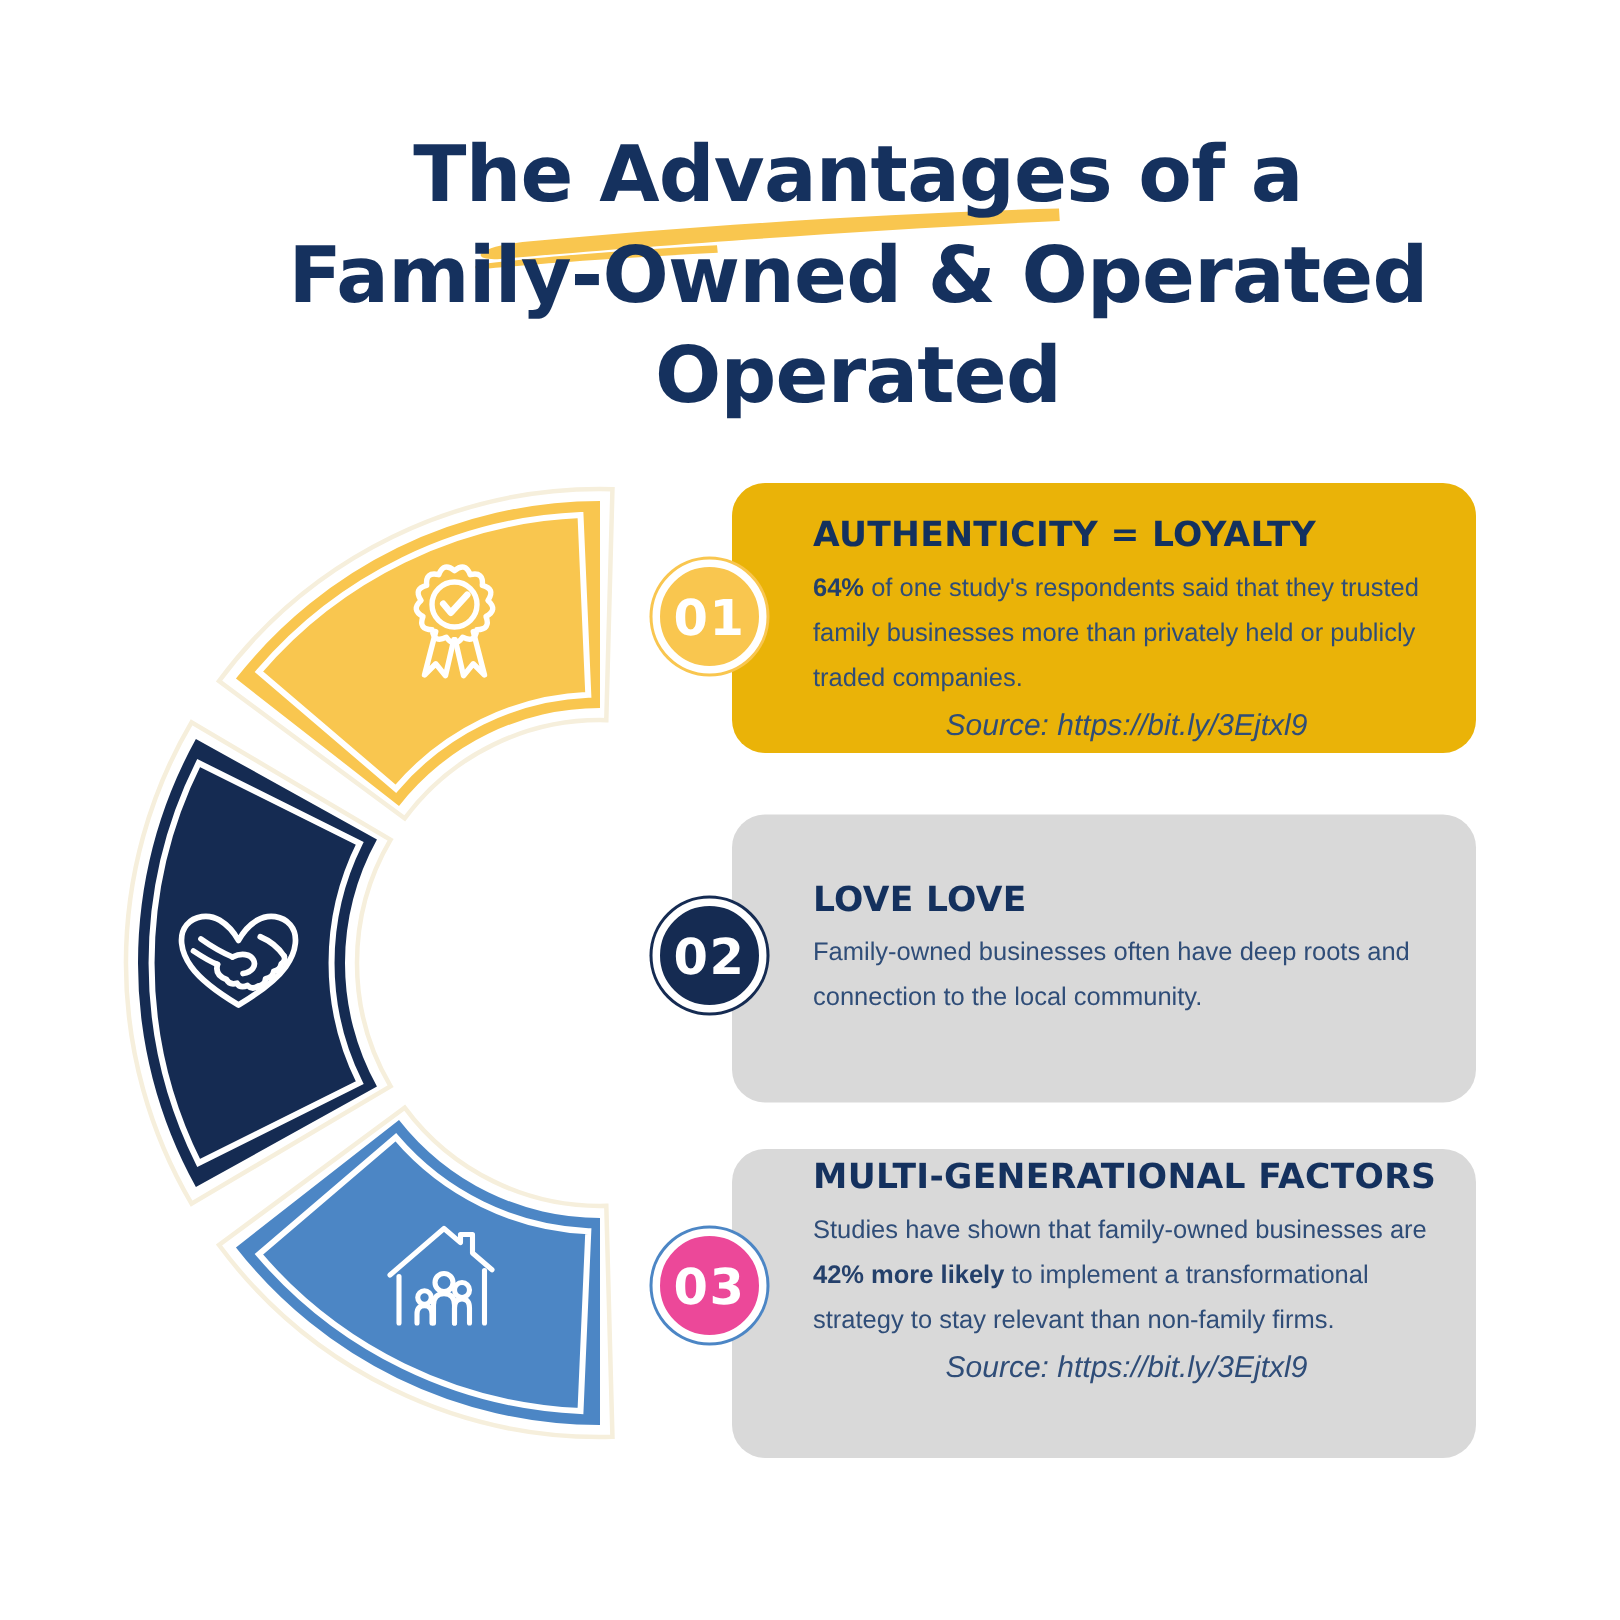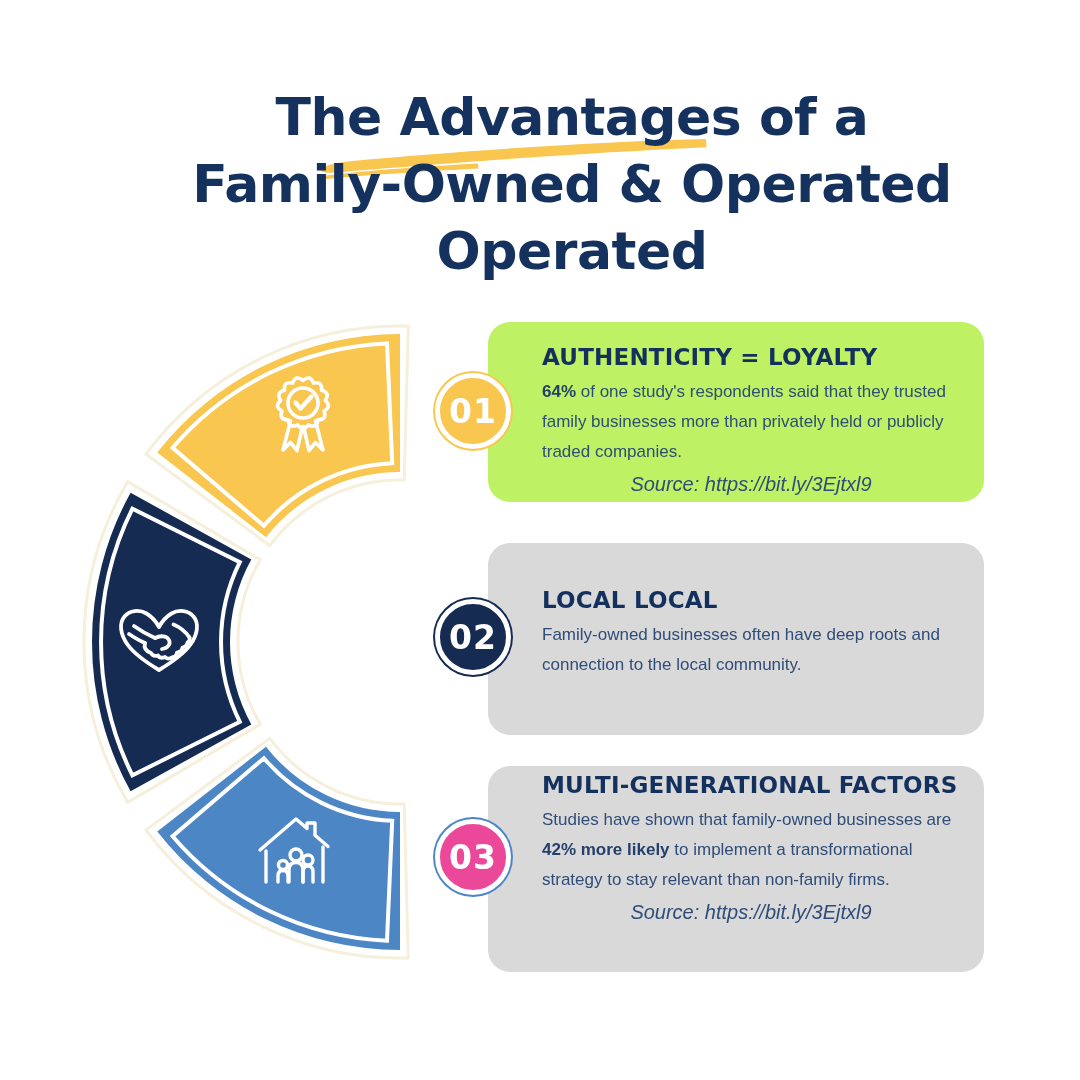--- a/index.html
+++ b/index.html
@@ -105,28 +105,28 @@
       <path d="M 7 30 L 7 20 Q 7 14 12 14 Q 17 14 17 20 L 17 30"></path>
     </g>
   </svg>
 
   <div class="title">
     <div>The Advantages of a</div>
     <div>Family-Owned &amp; Operated</div>
     <div>Operated</div>
   </div>
 
-  <div class="card card1" style="background: #bef264;">
+  <div class="card card1" style="background: #eab308;">
     <h2>AUTHENTICITY = LOYALTY</h2>
     <div class="body"><b>64%</b><span> of one study's respondents said that they trusted family businesses more than privately held or publicly traded companies.</span></div>
     <div class="source">Source: https://bit.ly/3Ejtxl9</div>
   </div>
 
   <div class="card card2" style="background: rgb(217, 217, 217);">
-    <h2>LOCAL LOCAL</h2>
+    <h2>LOVE LOVE</h2>
     <div class="body"><span>Family-owned businesses often have deep roots and connection to the local community.</span></div>
   </div>
 
   <div class="card card3" style="background: rgb(217, 217, 217);">
     <h2>MULTI-GENERATIONAL FACTORS</h2>
     <div class="body"><span>Studies have shown that family-owned businesses are </span><b>42% more likely</b><span> to implement a transformational strategy to stay relevant than non-family firms.</span></div>
     <div class="source">Source: https://bit.ly/3Ejtxl9</div>
   </div>
 
   <div class="badge badge1" style="background: rgb(249, 198, 79);">

